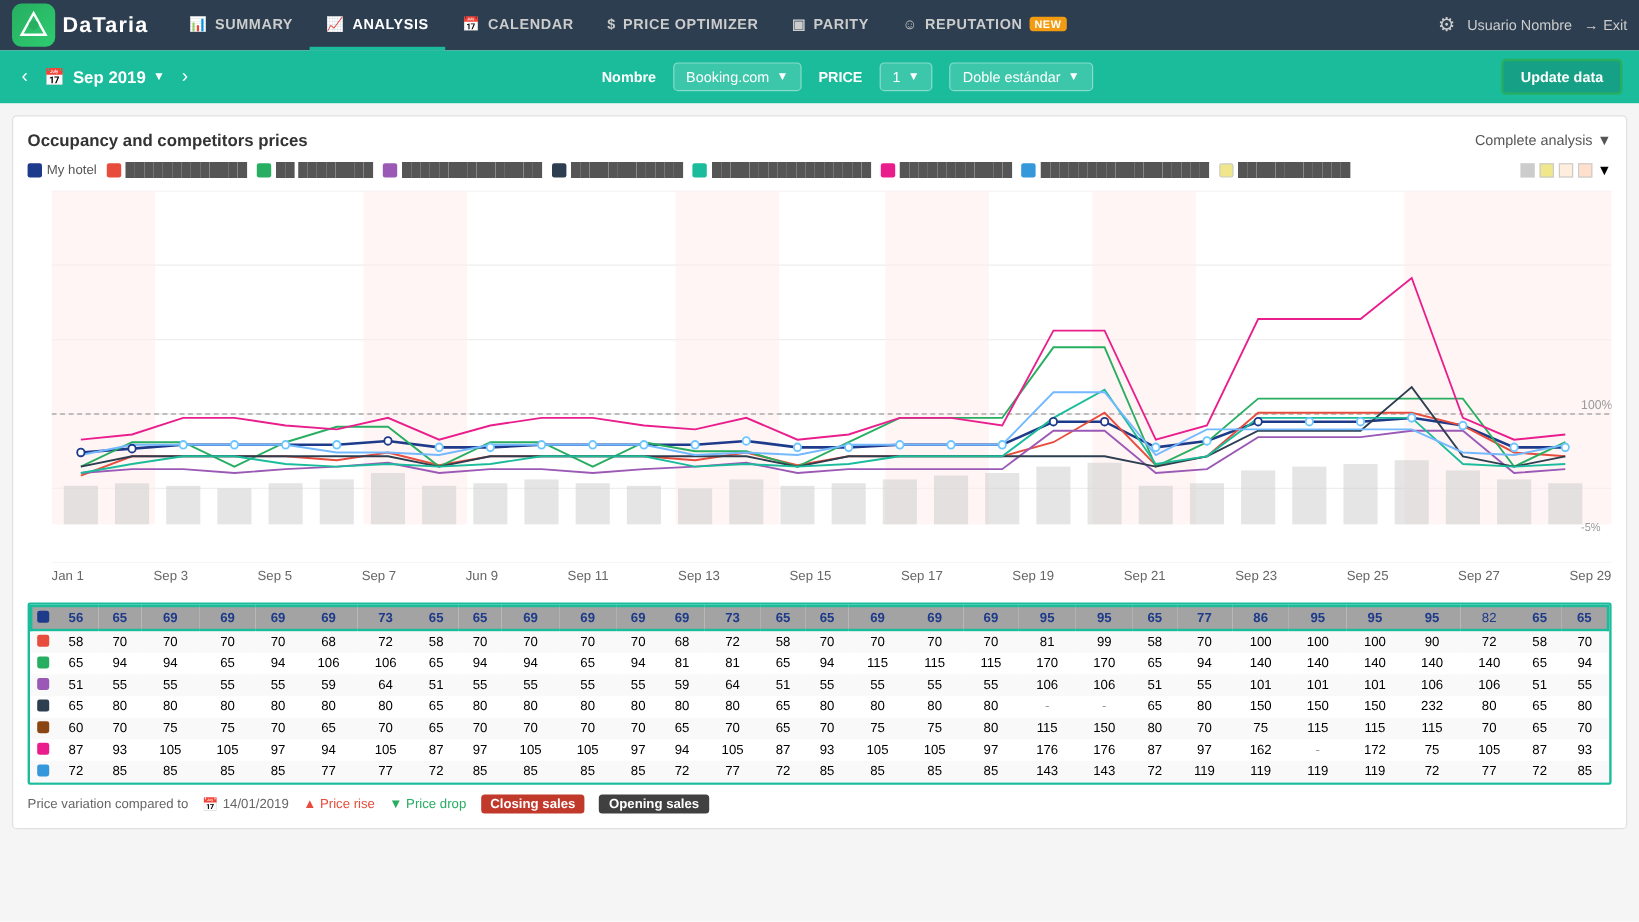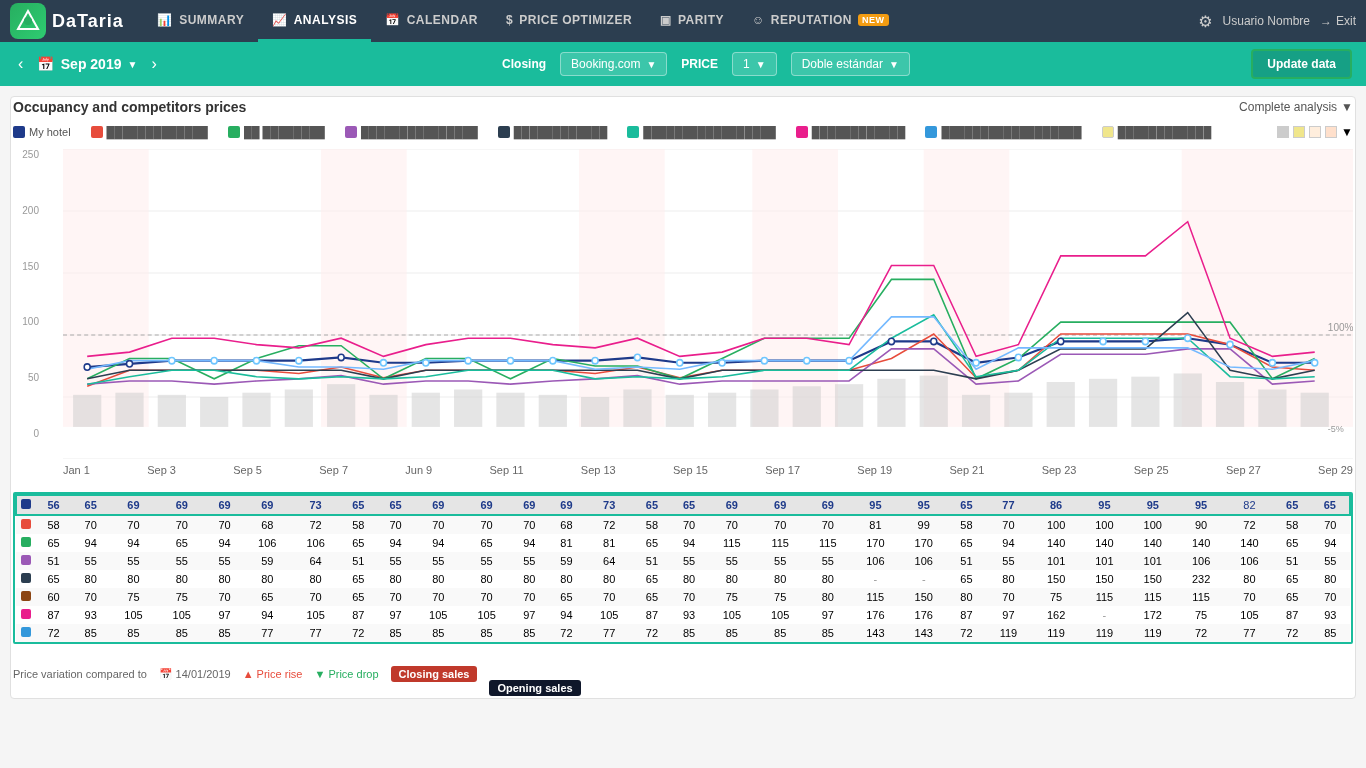--- a/index.html
+++ b/index.html
@@ -134,21 +134,21 @@
       cursor: pointer;
       margin-left: auto;
     }
 
     
     .main-content {
       background: white;
       margin: 10px;
       border-radius: 4px;
       border: 1px solid #e0e0e0;
-      padding: 2px;
+      padding: 12px;
     }
 
     .chart-header {
       display: flex;
       align-items: center;
       justify-content: space-between;
       margin-bottom: 10px;
     }
     .chart-title { font-size: 14px; font-weight: 600; color: #333; }
     .complete-analysis {
@@ -158,21 +158,21 @@
       display: flex;
       align-items: center;
       gap: 4px;
     }
 
     
     .legend {
       display: flex;
       align-items: center;
       flex-wrap: wrap;
-      gap: 20px;
+      gap: 8px;
       margin-bottom: 10px;
       font-size: 11px;
     }
     .legend-item {
       display: flex;
       align-items: center;
       gap: 4px;
     }
     .legend-dot {
       width: 12px; height: 12px;
@@ -193,21 +193,21 @@
       border-collapse: collapse;
       font-size: 11px;
     }
     .data-table td {
       text-align: center;
       padding: 3px 4px;
       border: none;
     }
     .data-table tr:nth-child(even) { background: #f9f9f9; }
     .data-table tr:first-child {
-      background: #e5e5e5;
+      background: #a3a3a3;
       font-weight: bold;
       border: 2px solid #1abc9c;
     }
 
     
     .footer {
       display: flex;
       align-items: center;
       gap: 12px;
       margin-top: 8px;
@@ -215,21 +215,21 @@
       color: #666;
       flex-wrap: wrap;
     }
     .footer-badge {
       padding: 2px 8px;
       border-radius: 3px;
       font-size: 11px;
       font-weight: 600;
     }
     .badge-closing { background: #c0392b; color: white; text-align: right; }
-    .badge-opening { background: #0f172a; color: white; margin-top: 28px; }
+    .badge-opening { background: #404040; color: white; }
     .price-rise { color: #e74c3c; }
     .price-drop { color: #27ae60; }
     .grid-line { stroke: #eee; stroke-width: 1; }
   </style>
 </head>
 <body>
 
 <nav class="top-nav">
   <div class="logo">
     <div class="logo-icon">
@@ -282,21 +282,21 @@
 <div class="sub-nav">
   <span class="sub-nav-arrow">‹</span>
   <div class="sub-nav-date">
     <span>📅</span>
     <span>Sep 2019</span>
     <span style="font-size:10px;">▼</span>
   </div>
   <span class="sub-nav-arrow">›</span>
 
   <div class="sub-nav-center">
-    <span class="sub-nav-label">Closing</span>
+    <span class="sub-nav-label">Nombre</span>
     <div class="sub-nav-dropdown">
       <span>Booking.com</span>
       <span class="caret">▼</span>
     </div>
     <span class="sub-nav-label">PRICE</span>
     <div class="sub-nav-dropdown">
       <span>1</span>
       <span class="caret">▼</span>
     </div>
     <div class="sub-nav-dropdown">
@@ -358,28 +358,20 @@
     <div style="margin-left:auto; display:flex; align-items:center; gap:4px;">
       <div style="width:12px;height:12px;background:#ccc;"></div>
       <div style="width:12px;height:12px;background:#f0e68c;border:1px solid #ccc;"></div>
       <div style="width:12px;height:12px;background:#ffeedd;border:1px solid #ccc;"></div>
       <div style="width:12px;height:12px;background:#ffe0cc;border:1px solid #ccc;"></div>
       <span style="font-size:12px;cursor:pointer;">▼</span>
     </div>
   </div>
 
   <div style="display:flex;">
-    <div style="width:30px; height:310px; display:flex; flex-direction:column; justify-content:space-between; align-items:flex-end; padding-right:4px; padding-bottom:20px;">
-      <span style="font-size:10px;color:#999;">250</span>
-      <span style="font-size:10px;color:#999;">200</span>
-      <span style="font-size:10px;color:#999;">150</span>
-      <span style="font-size:10px;color:#999;">100</span>
-      <span style="font-size:10px;color:#999;">50</span>
-      <span style="font-size:10px;color:#999;">0</span>
-    </div>
     <div style="flex:1; position:relative;margin-left:20px;">
       <svg width="100%" height="310" viewBox="0 0 1280 290" preserveAspectRatio="none">
 
         <line x1="0" y1="0" x2="1280" y2="0" class="grid-line"></line>
         <line x1="0" y1="58" x2="1280" y2="58" class="grid-line"></line>
         <line x1="0" y1="116" x2="1280" y2="116" class="grid-line"></line>
         <line x1="0" y1="174" x2="1280" y2="174" class="grid-line"></line>
         <line x1="0" y1="232" x2="1280" y2="232" class="grid-line"></line>
         <line x1="0" y1="290" x2="1280" y2="290" class="grid-line"></line>
 

